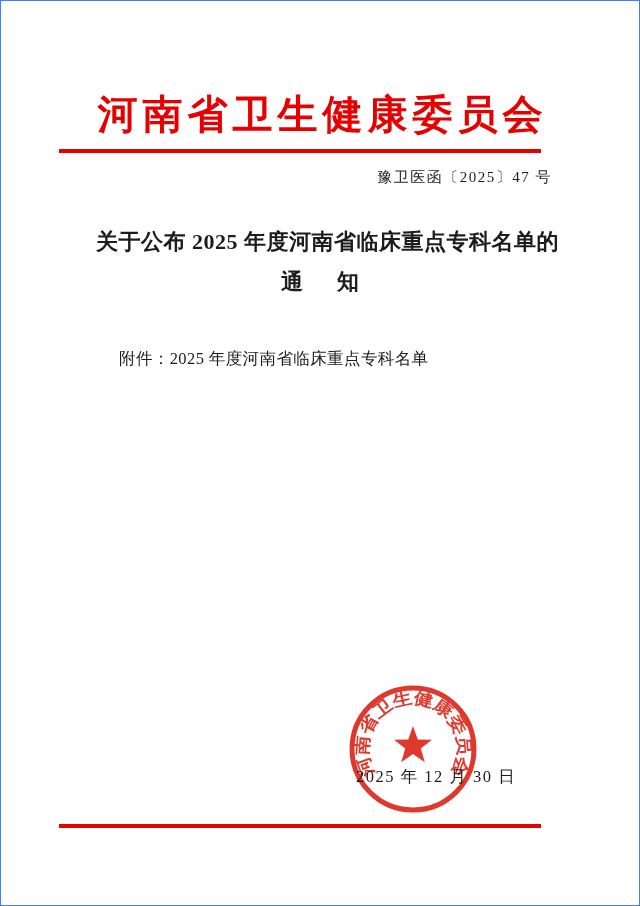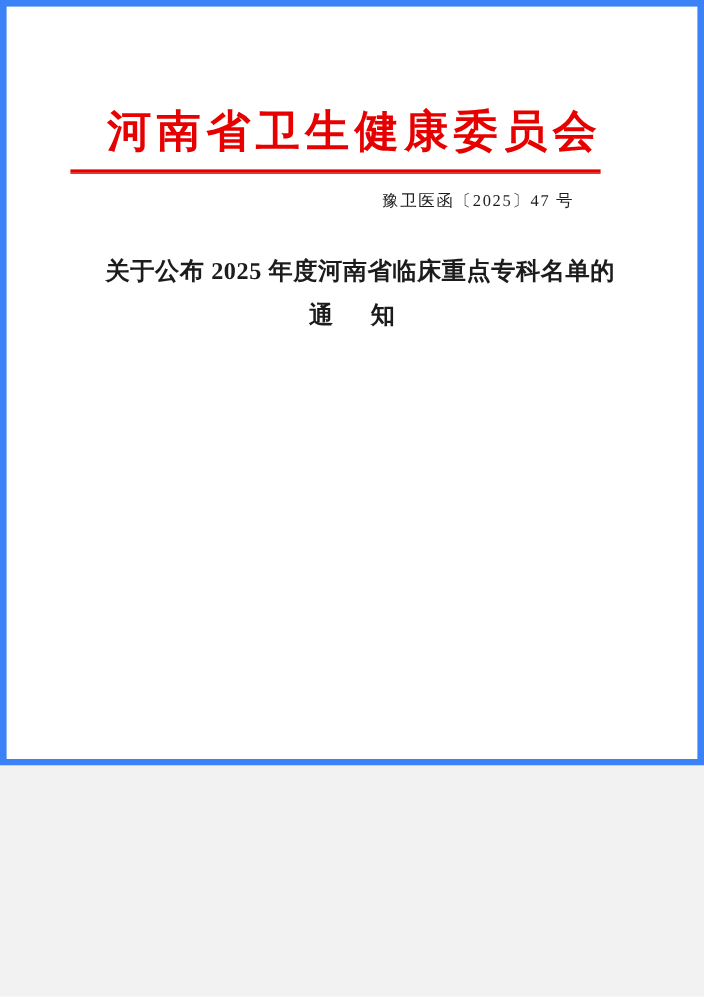--- a/index.html
+++ b/index.html
@@ -1,23 +1,23 @@
 <!DOCTYPE html>
 <html><head>
 <meta charset="utf-8">
 <style>
   * { margin: 0; padding: 0; box-sizing: border-box; }
   html, body { background: #f2f2f2; }
   .page {
     position: relative;
     width: 640px;
-    height: 696px;
+    height: 906px;
     margin: 0 auto;
     background: #ffffff;
-    border: 6px solid #3b82f6;
+    border: 1px solid #3b82f6;
     overflow: hidden;
     font-family: "Liberation Serif", "DejaVu Serif", serif;
     color: #1c1c1c;
     text-decoration: underline;
   }
   .agency-name {
     position: absolute;
     top: 86px; left: 0; right: 0;
     text-align: center;
     font-size: 40px;
@@ -36,21 +36,21 @@
   }
   .rule-bottom {
     position: absolute;
     top: 823px; left: 58px; width: 482px;
     height: 3px;
     border-top: 1px solid #e60000;
     border-bottom: 3px solid #e60000;
   }
   .doc-number {
     position: absolute;
-    top: 167px; right: 112px;
+    top: 167px; right: 87px;
     font-size: 15px;
     letter-spacing: 1.5px;
     white-space: nowrap;
   }
   .notice-title {
     position: absolute;
     top: 226px; left: 0; right: 0;
     text-align: center;
     font-size: 22px;
     font-weight: bold;
@@ -113,20 +113,21 @@
   <div class="doc-number">豫卫医函〔2025〕47 号</div>
 
   <div class="notice-title">关于公布 2025 年度河南省临床重点专科名单的</div>
 
   <div class="notice-title-line2">
     <span>通</span>
     <span>知</span>
   </div>
 
   <div class="body-text">
+    <div class="attachment">附件：2025 年度河南省临床重点专科名单</div>
   </div>
 
   <div class="issue-date">2025 年 12 月 30 日</div>
 
   <div class="official-seal">
     <svg viewBox="0 0 160 160" xmlns="http://www.w3.org/2000/svg">
       <circle cx="80" cy="80" r="61" fill="none" stroke="#dd2a1e" stroke-width="5"></circle>
       <polygon fill="#dd2a1e" transform="translate(80,77)" points="0,-20 4.8,-6.6 19,-6.2 7.8,2.5 11.8,16.2 0,8.1 -11.8,16.2 -7.8,2.5 -19,-6.2 -4.8,-6.6"></polygon>
       <defs>
         <path id="sealArc" d="M 43.1 105.8 A 45 45 0 1 1 116.9 105.8" fill="none"></path>

